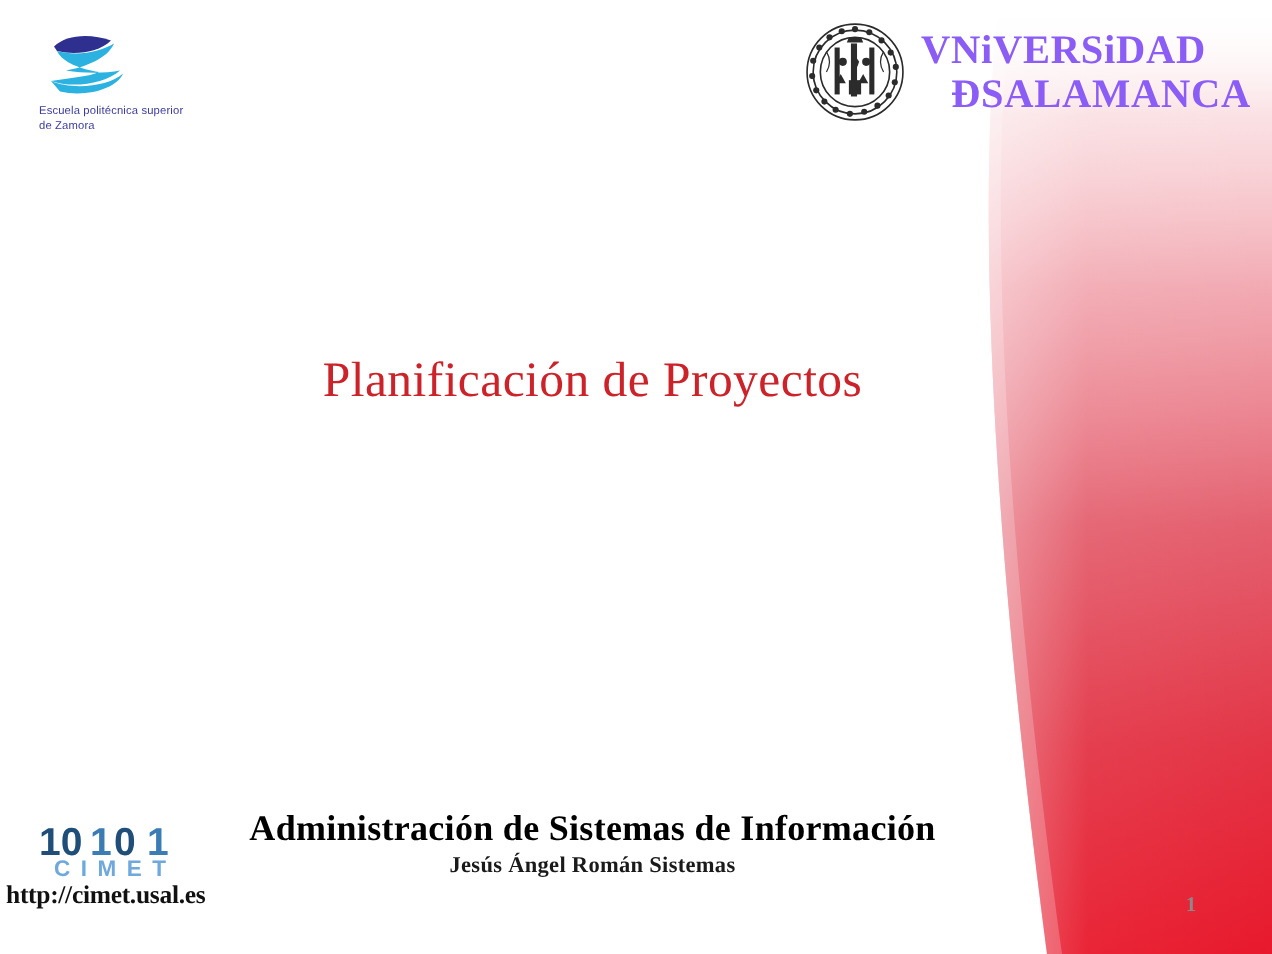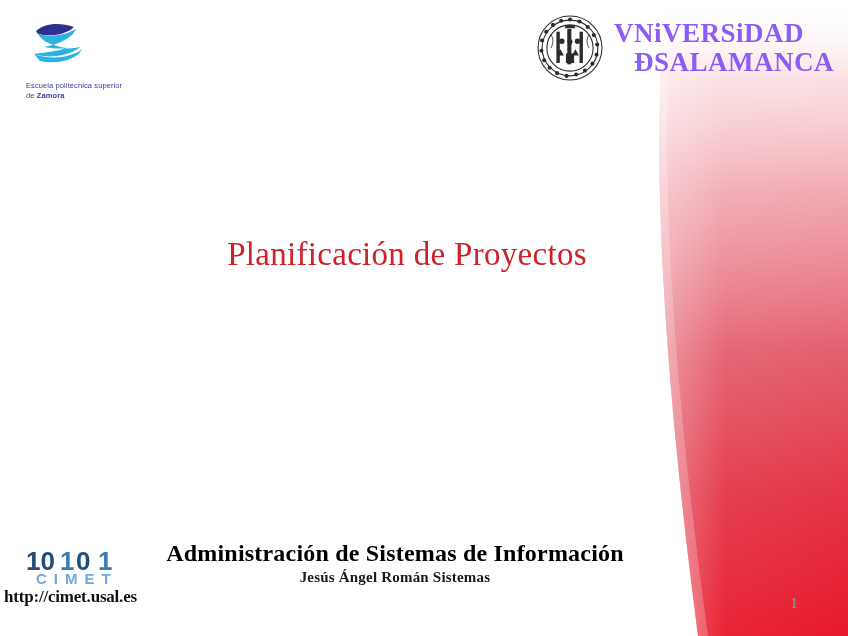--- a/index.html
+++ b/index.html
@@ -34,30 +34,30 @@
     left: 26px;
     top: 18px;
     width: 140px;
   }
   .eps-mark {
     width: 66px;
     height: 48px;
     display: block;
   }
   .eps-caption {
-    margin-top: 15px;
+    margin-top: 3px;
     font-family: "Liberation Sans", sans-serif;
     font-size: 7.5px;
     line-height: 9.5px;
     color: #3b3b9e;
     letter-spacing: 0.1px;
     width: 130px;
   }
   .eps-caption .b {
-    font-weight: bold;
+    font-weight: normal;
   }
 
   
   .usal {
     position: absolute;
     right: 14px;
     top: 14px;
     display: flex;
     align-items: center;
     gap: 10px;
@@ -90,21 +90,20 @@
     position: absolute;
     left: 0;
     top: 236px;
     width: 790px;
     text-align: center;
     font-family: "Liberation Serif", serif;
     font-size: 33px;
     color: #cc2229;
     letter-spacing: 0.3px;
     white-space: nowrap;
-    margin-left: 12px;
   }
 
   
   .course {
     position: absolute;
     left: 0;
     top: 540px;
     width: 790px;
     text-align: center;
     font-family: "Liberation Serif", serif;

